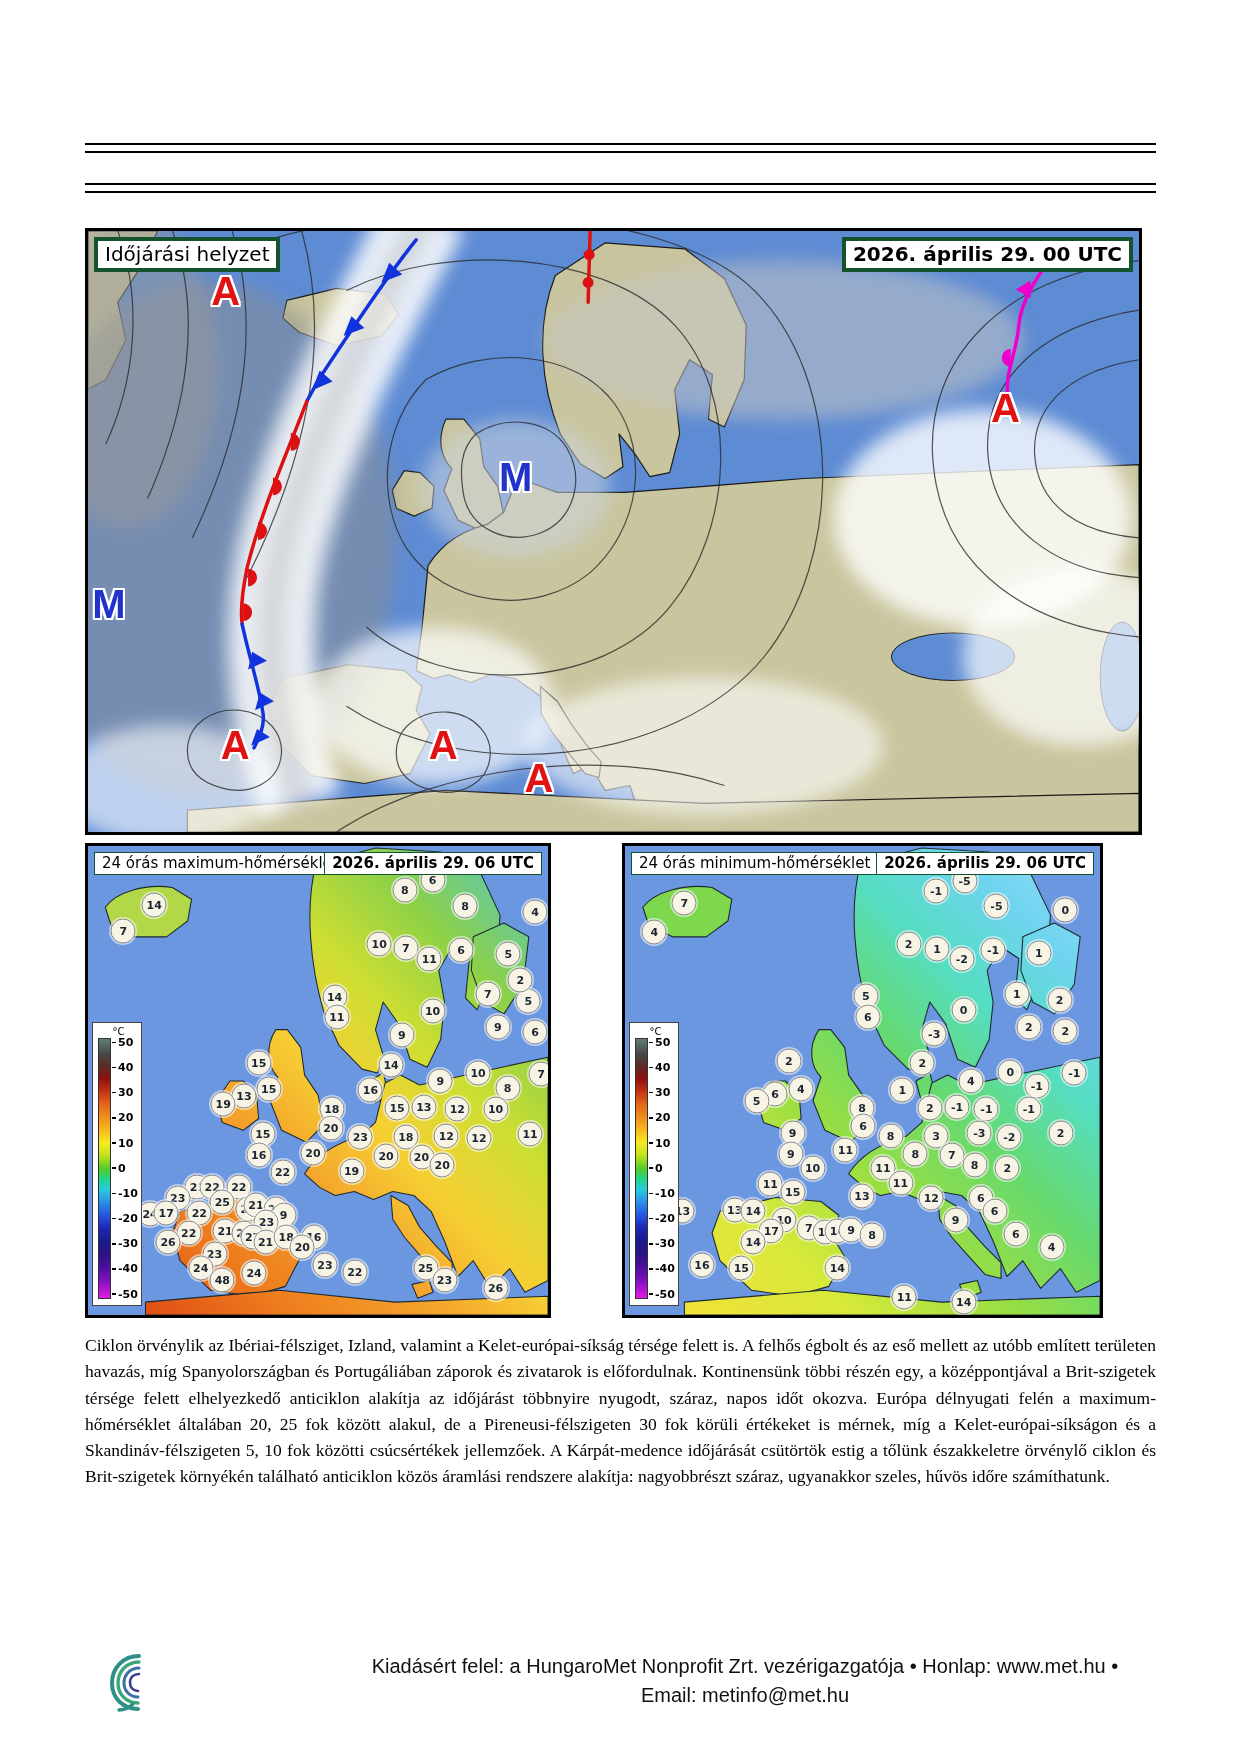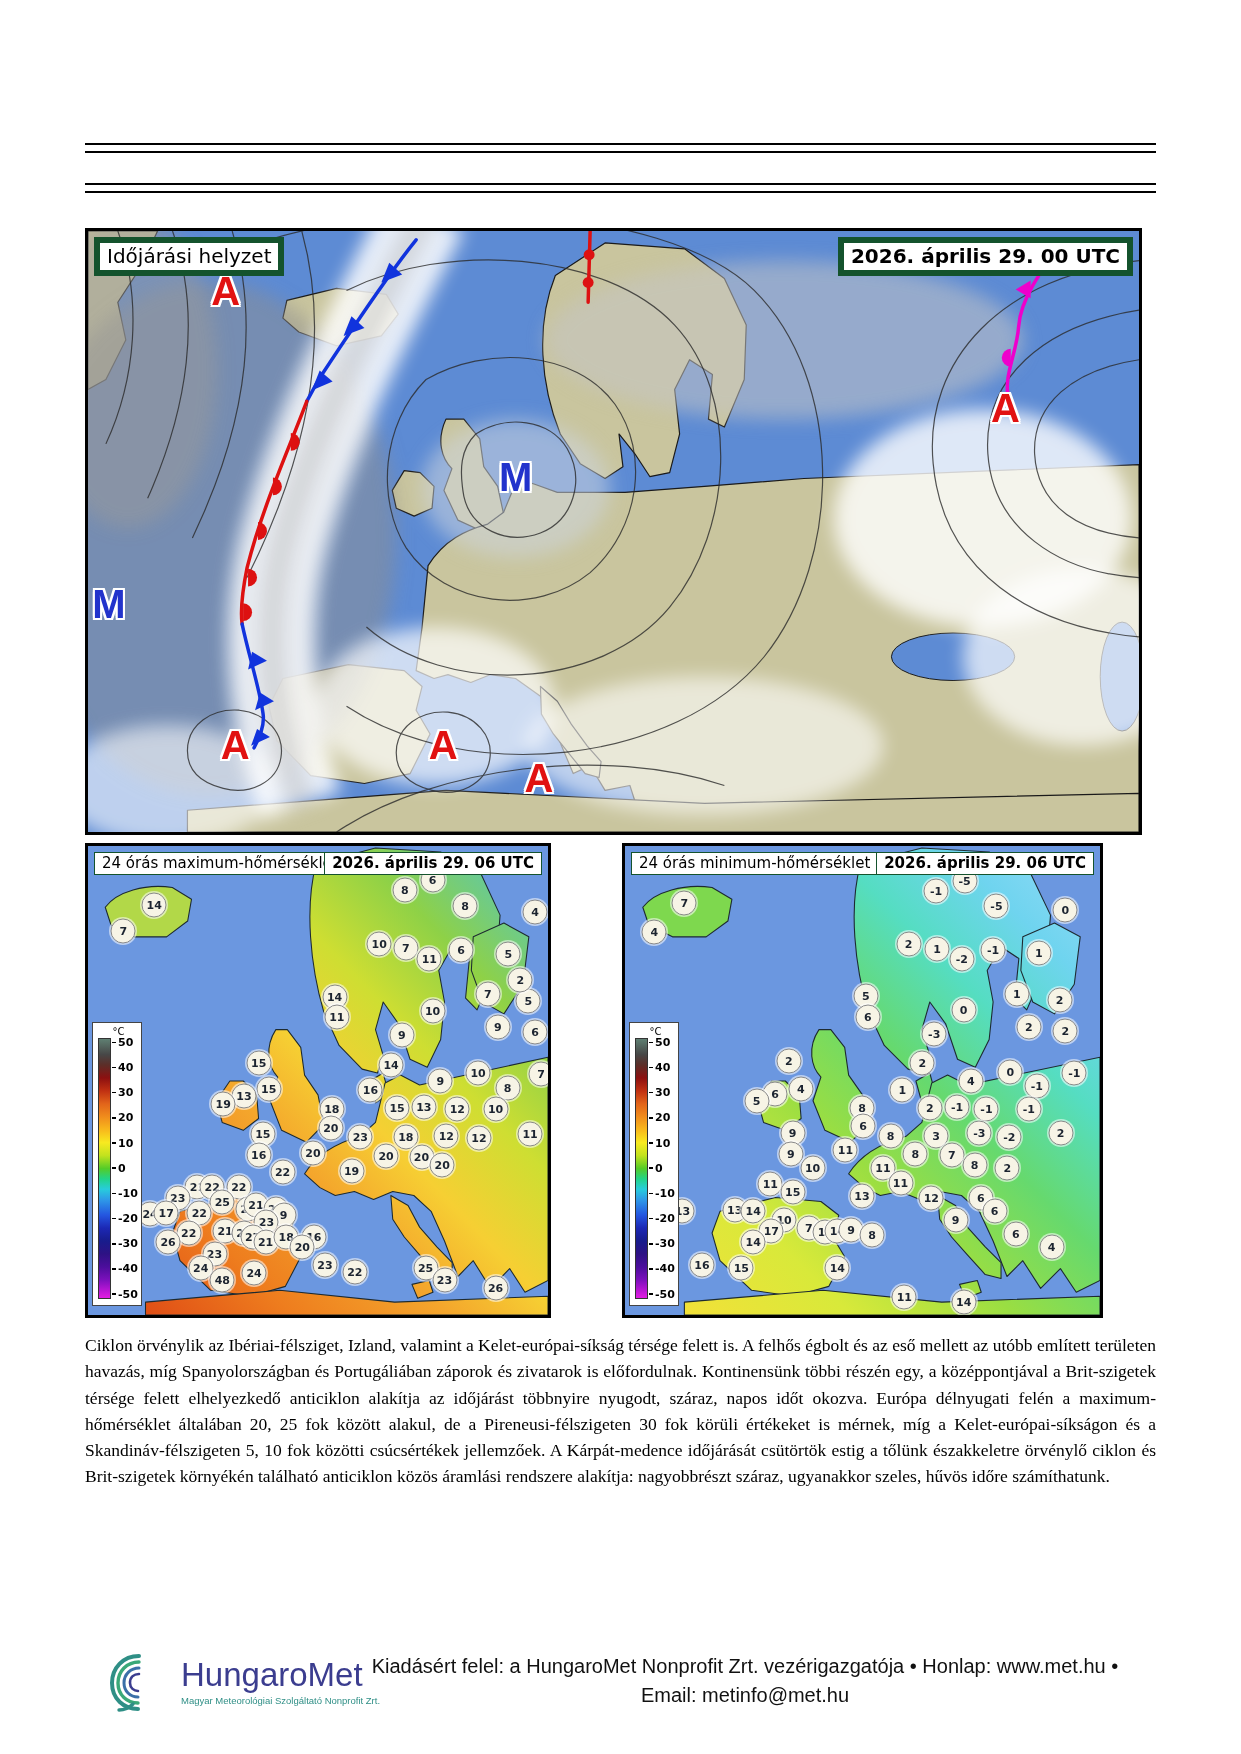--- a/index.html
+++ b/index.html
@@ -18,21 +18,21 @@
   .meta-center{text-align:center;}
   .meta-right{text-align:right;padding-right:18px;}
   .doc-subtitle{position:absolute;left:0;top:196px;width:100%;text-align:center;
                 font-size:18px;letter-spacing:.5px;}
   
   .mapbox{position:absolute;border:3px solid #000;box-sizing:border-box;background:#5d8bd4;overflow:hidden;}
   .map-syn{left:85px;top:228px;width:1057px;height:607px;}
   .map-max{left:85px;top:843px;width:466px;height:475px;background:#6b97e0;}
   .map-min{left:622px;top:843px;width:481px;height:475px;background:#6b97e0;}
   .mapbox svg{position:absolute;left:0;top:0;width:100%;height:100%;}
-  .maplabel{position:absolute;background:#fff;border:6px solid #14532d;padding:0 7px;
+  .maplabel{position:absolute;background:#fff;border:4px solid #14532d;padding:0 7px;
             font-family:"DejaVu Sans",sans-serif;color:#000;white-space:nowrap;z-index:5;}
   .lab-lg{font-size:20px;line-height:27px;}
   .lab-sm{font-size:15px;line-height:21px;border-width:1.5px;}
   .tl{left:6px;top:6px;} .tr{right:6px;top:6px;font-weight:bold;}
   
   .plt{position:absolute;transform:translate(-50%,-50%);font-family:"Liberation Sans",sans-serif;
        font-weight:bold;font-size:40px;line-height:1;z-index:4;
        text-shadow:-2px -2px 0 #fff,2px -2px 0 #fff,-2px 2px 0 #fff,2px 2px 0 #fff,0 -2px 0 #fff,0 2px 0 #fff,-2px 0 0 #fff,2px 0 0 #fff;}
   
   .stn{position:absolute;transform:translate(-50%,-50%);width:23px;height:23px;border-radius:50%;
@@ -437,24 +437,20 @@
     <div class="logo">
       <svg width="72" height="72" viewBox="0 0 72 72">
         <g fill="none" stroke-linecap="round">
           <path d="M36,10 C20,10 9,22 9,37 C9,53 21,63 35,63" stroke="#2f8f86" stroke-width="4"></path>
           <path d="M36,16 C24,16 15,25 15,37 C15,49 24,57 35,57" stroke="#3aa878" stroke-width="3.4"></path>
           <path d="M36,22 C28,22 21,28 21,37 C21,45 27,51 35,51" stroke="#3b6fa8" stroke-width="3"></path>
           <path d="M36,28 C31,28 27,31 27,37 C27,42 31,45 35,45" stroke="#3b3d8f" stroke-width="2.6"></path>
           <path d="M30,58 C26,62 22,64 16,64" stroke="#2f8f86" stroke-width="3.4"></path>
         </g>
       </svg>
-      <div class="logo-texts">
-        <div class="logo-name">HungaroMet</div>
-        <div class="logo-sub">Magyar Meteorológiai Szolgáltató Nonprofit Zrt.</div>
-      </div>
     </div>
     <div class="footer-text">
       <div>Kiadásért felel: a HungaroMet Nonprofit Zrt. vezérigazgatója • Honlap: www.met.hu •</div>
       <div>Email: metinfo@met.hu</div>
     </div>
   </div>
 
 </div>
 
 </body></html>

